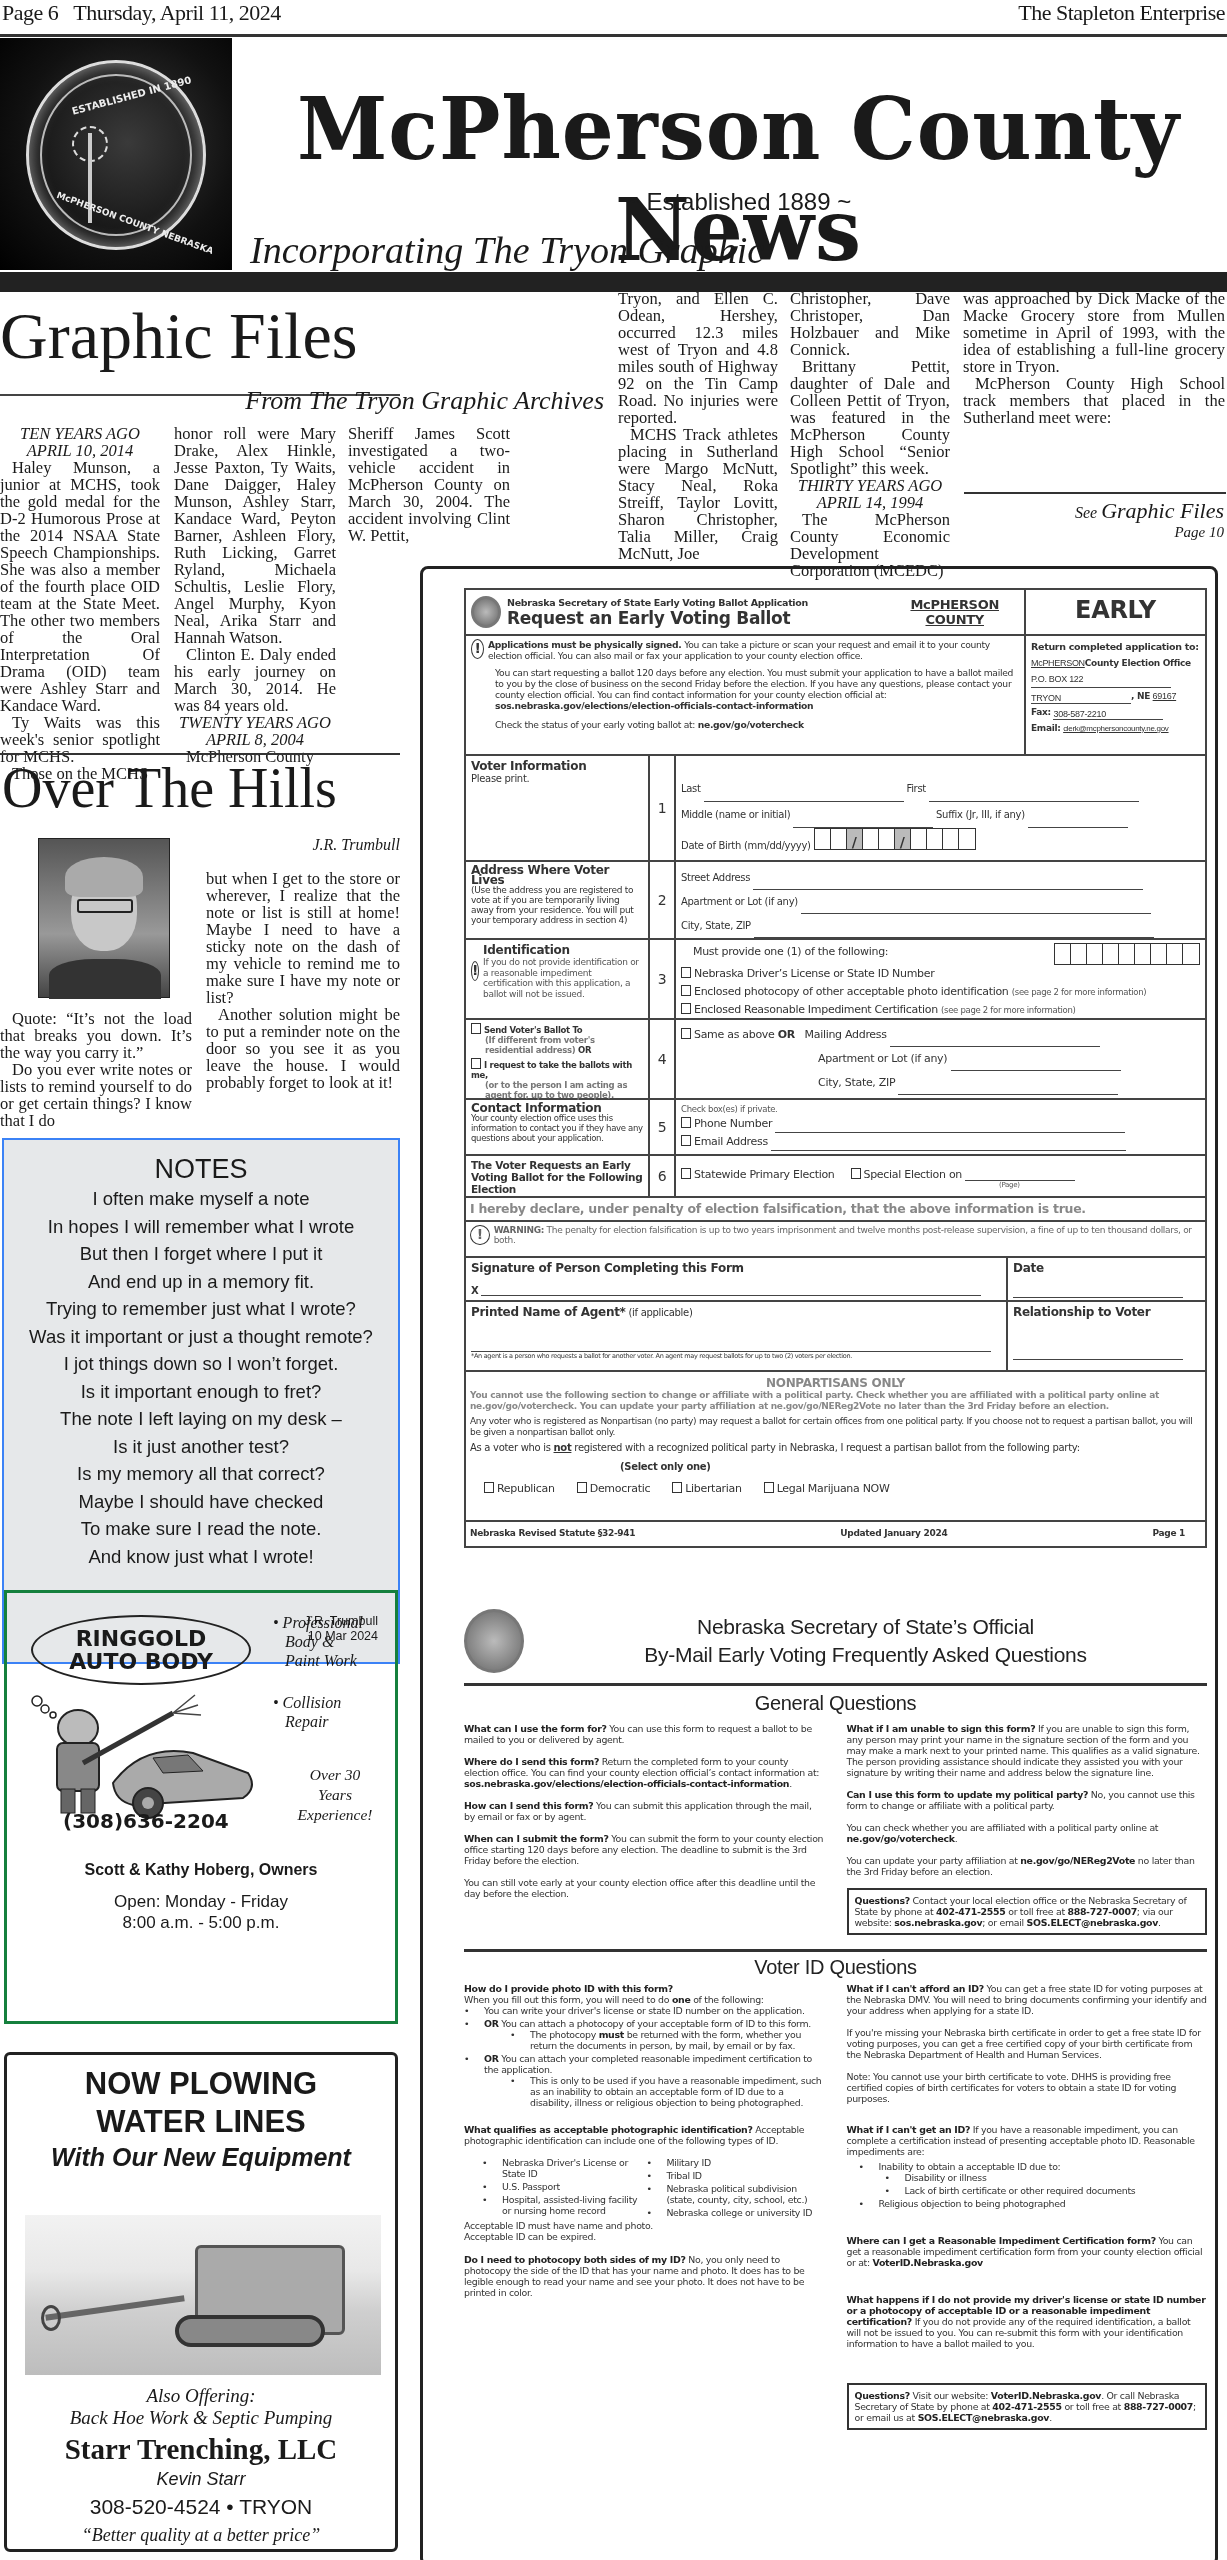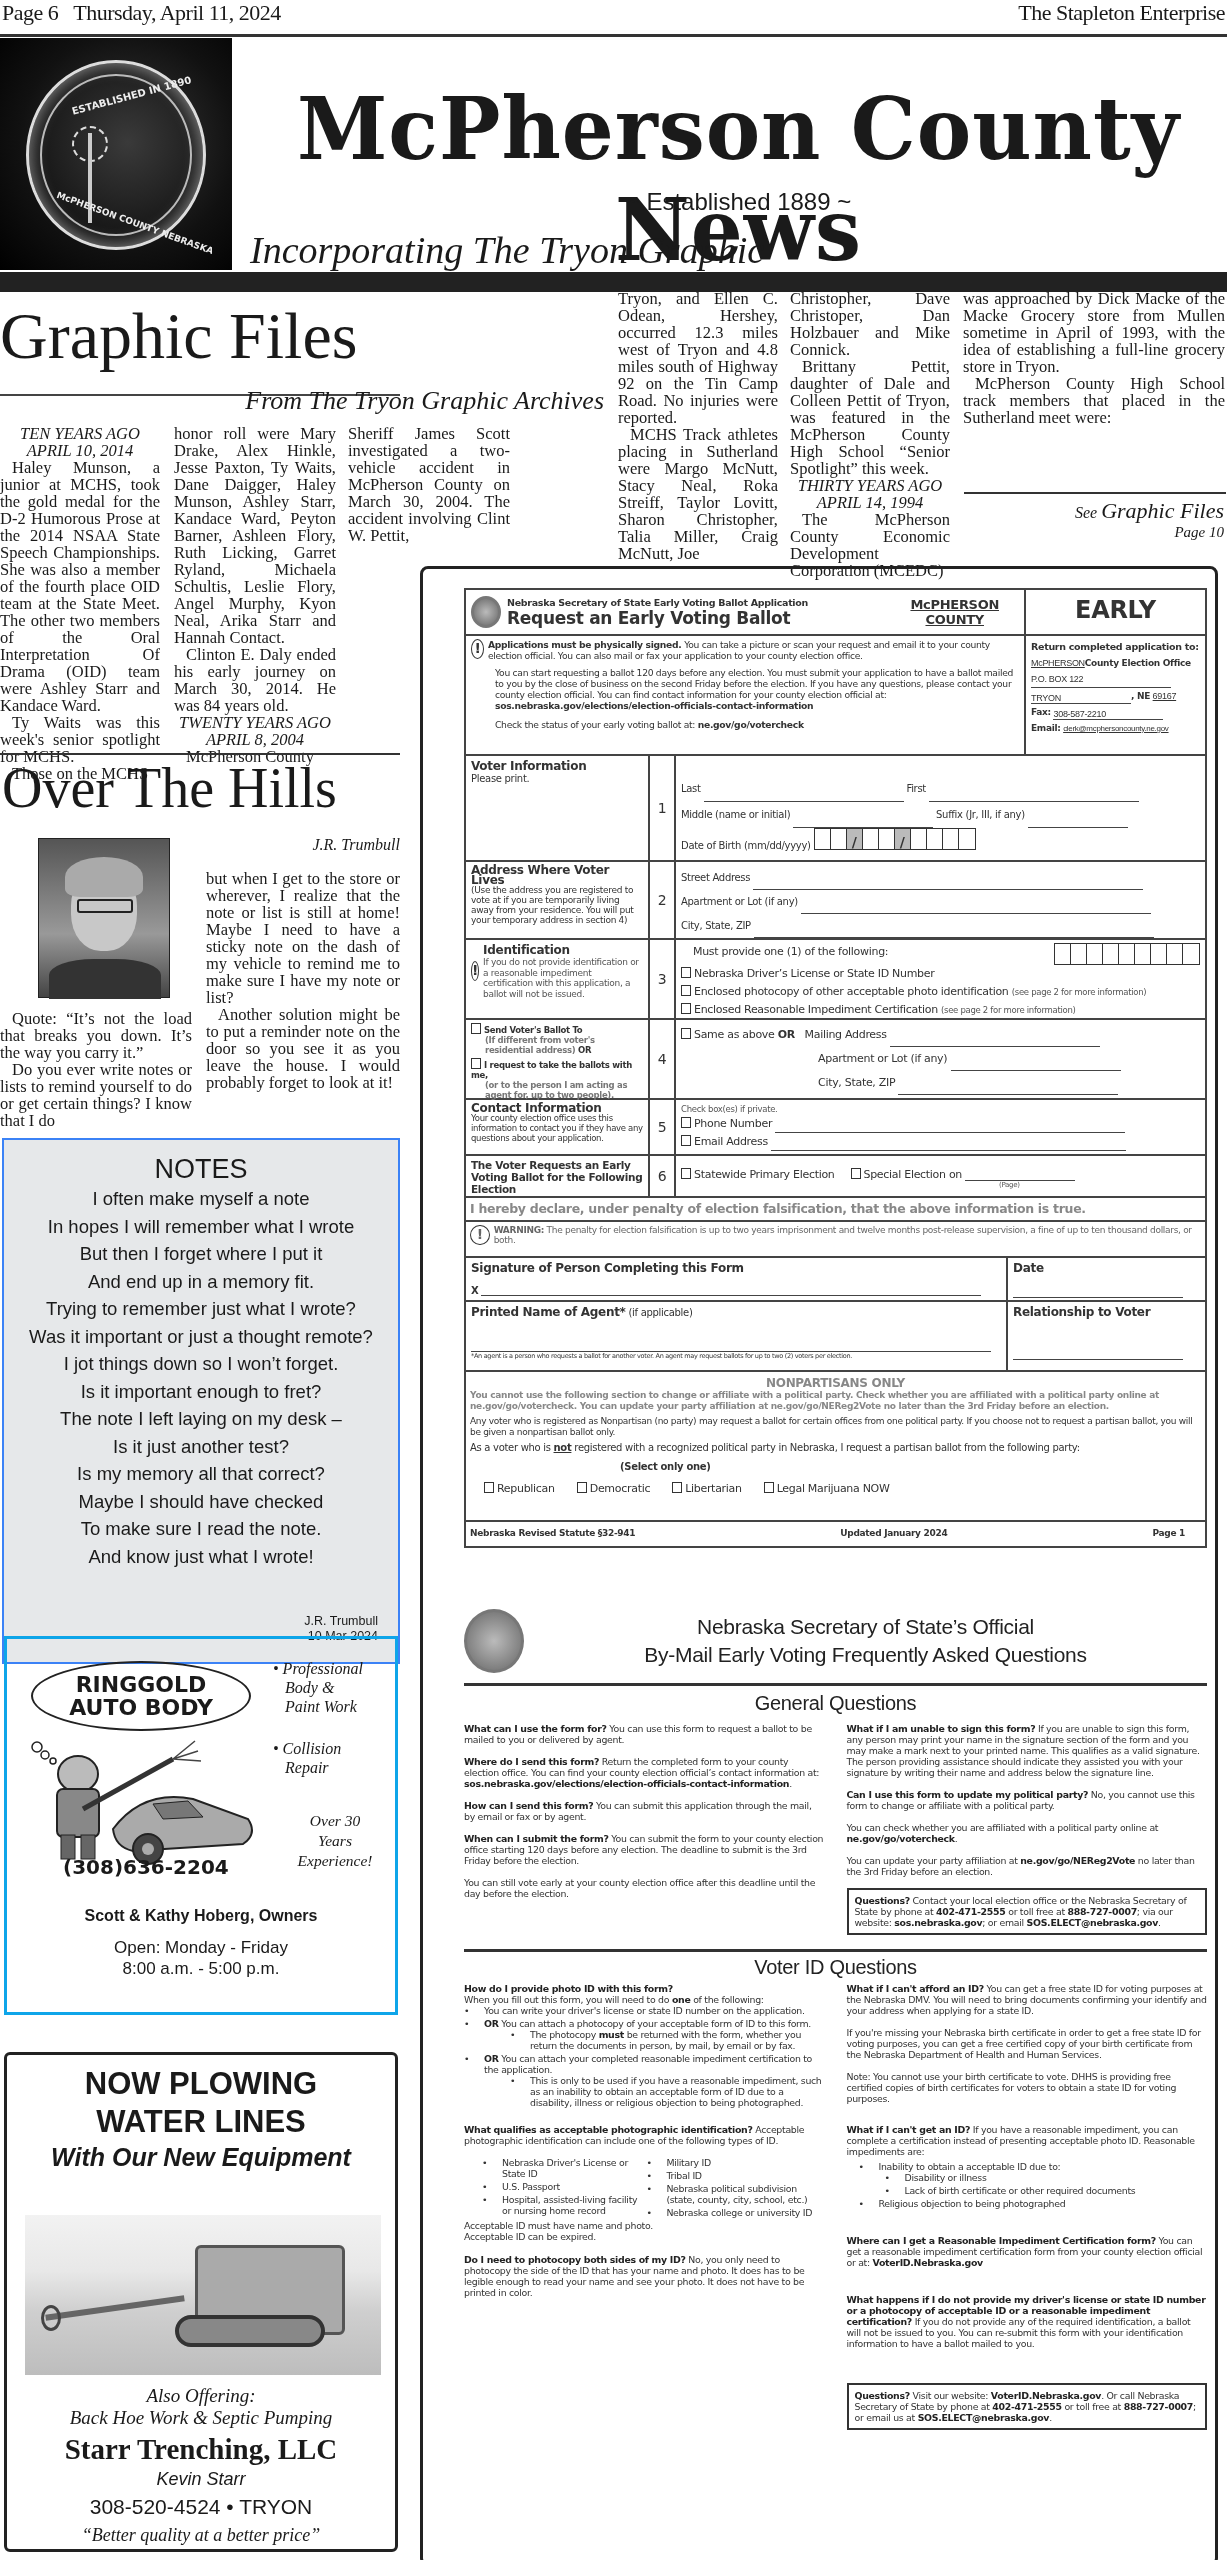--- a/index.html
+++ b/index.html
@@ -35,21 +35,21 @@
 .byline{top:836px;left:290px;width:110px;text-align:right;font-family:"Liberation Serif",serif;font-style:italic;font-size:16px}
 .photo{top:838px;left:38px;width:132px;height:160px;background:linear-gradient(180deg,#555 0,#777 30%,#999 60%,#444 100%);border:1px solid #222}
 .photo .face{position:absolute;left:32px;top:30px;width:66px;height:82px;border-radius:45%;background:#c8c8c8}
 .photo .hair{position:absolute;left:26px;top:18px;width:78px;height:40px;border-radius:50% 50% 20% 20%;background:#aaa}
 .photo .glasses{position:absolute;left:38px;top:60px;width:56px;height:14px;border:2px solid #222;border-radius:3px}
 .photo .shirt{position:absolute;left:10px;top:120px;width:112px;height:40px;background:#333;border-radius:40% 40% 0 0}
 .notes-box{top:1138px;left:2px;width:398px;height:526px;background:#e6e8ea;border:2px solid #3b82f6;font-family:"Liberation Sans",sans-serif;text-align:center}
 .notes-box h2{font-weight:normal;font-size:27px;margin-top:14px}
 .notes-box .line{font-size:18.5px;line-height:27.5px}
 .notes-box .sig{position:absolute;right:20px;bottom:18px;font-size:12.5px;text-align:right;line-height:15px}
-.ad1{top:1636px;left:4px;width:394px;height:379px;border:3px solid #0ea5e9}
+.ad1{top:1590px;left:4px;width:394px;height:434px;border:3px solid #15803d}
 .ad1 .bubble{position:absolute;left:24px;top:22px;width:220px;height:70px;border:2px solid #222;border-radius:50%;text-align:center;font:bold 22px/23px "DejaVu Sans",sans-serif;padding-top:10px}
 .ad1 .cartoon{position:absolute;left:16px;top:100px;width:240px;height:130px}
 .ad1 .phone{position:absolute;left:56px;top:216px;font:bold 20px "DejaVu Sans",sans-serif}
 .ad1 .bul{position:absolute;left:266px;font-family:"Liberation Serif",serif;font-style:italic;font-size:16px;line-height:19px}
 .ad1 .exp{position:absolute;left:278px;top:172px;width:100px;text-align:center;font-family:"Liberation Serif",serif;font-style:italic;font-size:15.5px;line-height:20px}
 .ad1 .owners{position:absolute;left:0;right:0;top:268px;text-align:center;font:bold 16px "Liberation Sans",sans-serif}
 .ad1 .hours{position:absolute;left:0;right:0;top:298px;text-align:center;font:17px/21px "Liberation Sans",sans-serif}
 .ad2{top:2052px;left:4px;width:394px;height:500px;border:3px solid #222;border-radius:6px;text-align:center}
 .ad2 .h1{font:bold 31px/38px "Liberation Sans",sans-serif;margin-top:10px}
 .ad2 .h2{font:italic bold 25px "Liberation Sans",sans-serif;margin-top:2px}
@@ -120,21 +120,21 @@
 <div class="abs gf-sub">From The Tryon Graphic Archives</div>
 
 <div class="col" style="left:0;top:425px;width:160px">
   <p class="hd">TEN YEARS AGO</p>
   <p class="hd">APRIL 10, 2014</p>
   <p>Haley Munson, a junior at MCHS, took the gold medal for the D-2 Humorous Prose at the 2014 NSAA State Speech Championships. She was also a member of the fourth place OID team at the State Meet. The other two members of the Oral Interpretation Of Drama (OID) team were Ashley Starr and Kandace Ward.</p>
   <p>Ty Waits was this week's senior spotlight for MCHS.</p>
   <p>Those on the MCHS</p>
 </div>
 <div class="col" style="left:174px;top:425px;width:162px">
-  <p style="text-indent:0">honor roll were Mary Drake, Alex Hinkle, Jesse Paxton, Ty Waits, Dane Daigger, Haley Munson, Ashley Starr, Kandace Ward, Peyton Barner, Ashleen Flory, Ruth Licking, Garret Ryland, Michaela Schultis, Leslie Flory, Angel Murphy, Kyon Neal, Arika Starr and Hannah Contact.</p>
+  <p style="text-indent:0">honor roll were Mary Drake, Alex Hinkle, Jesse Paxton, Ty Waits, Dane Daigger, Haley Munson, Ashley Starr, Kandace Ward, Peyton Barner, Ashleen Flory, Ruth Licking, Garret Ryland, Michaela Schultis, Leslie Flory, Angel Murphy, Kyon Neal, Arika Starr and Hannah Watson.</p>
   <p>Clinton E. Daly ended his early journey on March 30, 2014. He was 84 years old.</p>
   <p class="hd">TWENTY YEARS AGO</p>
   <p class="hd">APRIL 8, 2004</p>
   <p>McPherson County</p>
 </div>
 <div class="col" style="left:348px;top:425px;width:162px">
   <p style="text-indent:0">Sheriff James Scott investigated a two-vehicle accident in McPherson County on March 30, 2004. The accident involving Clint W. Pettit,</p>
 </div>
 <div class="col" style="left:618px;top:290px;width:160px">
   <p style="text-indent:0">Tryon, and Ellen C. Odean, Hershey, occurred 12.3 miles west of Tryon and 4.8 miles south of Highway 92 on the Tin Camp Road. No injuries were reported.</p>

